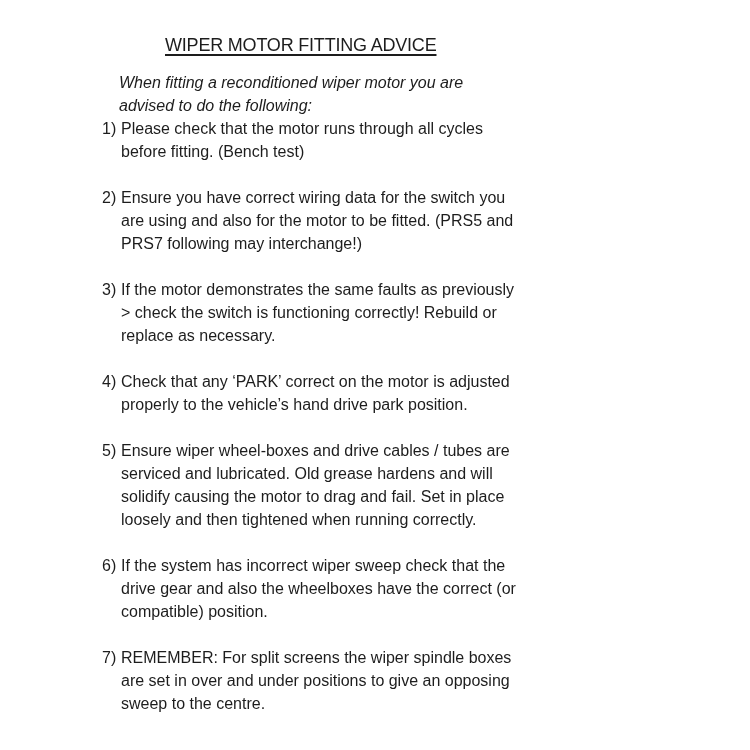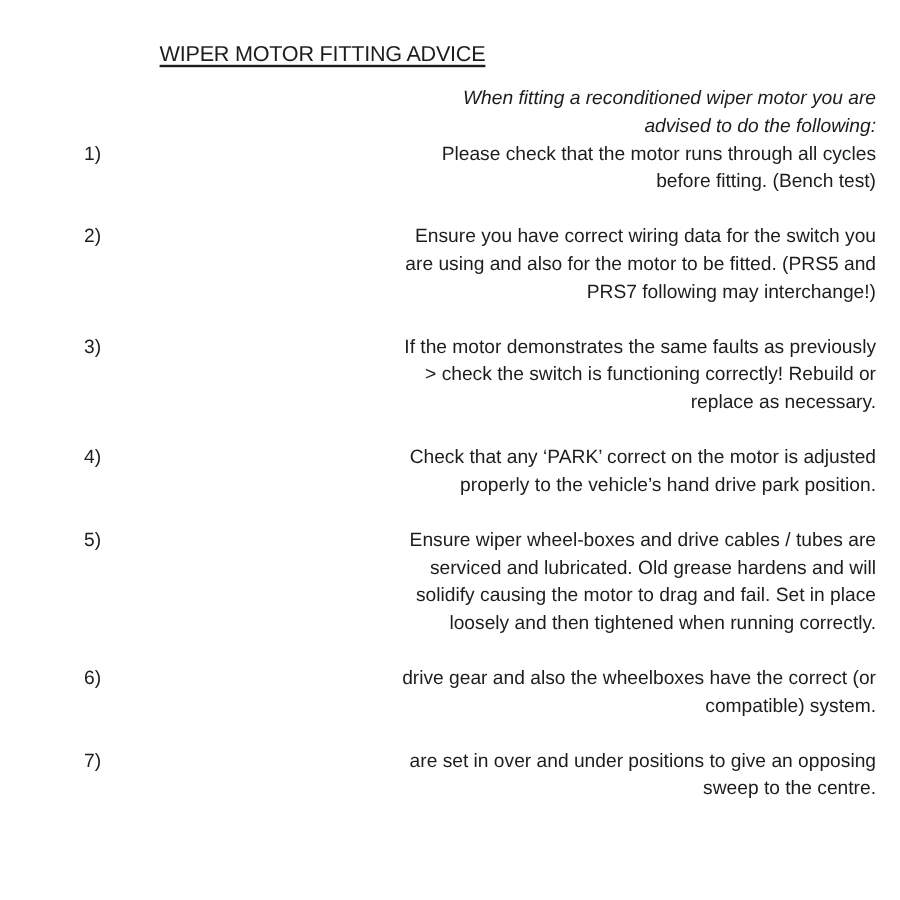--- a/index.html
+++ b/index.html
@@ -2,21 +2,21 @@
 <html><head>
 <meta charset="utf-8">
 <style>
   html, body { margin: 0; padding: 0; background: #ffffff; }
   .page {
     position: relative;
     width: 750px;
     height: 750px;
     box-sizing: border-box;
     background: #ffffff;
-    padding: 33px 20px 0 70px;
+    padding: 33px 20px 0 102px;
     font-family: "Liberation Sans", sans-serif;
     color: #1d1d1d;
     font-size: 16px;
     line-height: 23px;
     overflow: hidden;
     border-radius: 22px;
   }
   .title {
     font-size: 18px;
     font-weight: 400;
@@ -36,21 +36,21 @@
   .item {
     display: flex;
     margin-top: 23px;
   }
   .item.first { margin-top: 0; }
   .num {
     flex: none;
     width: 19px;
   }
   .lines { flex: 1; }
-  .line { white-space: nowrap; text-align: right; }
+  .line { white-space: nowrap; }
 </style>
 </head>
 <body>
 
 <div class="page">
 
   <h1 class="title">WIPER MOTOR FITTING ADVICE</h1>
 
   <div class="intro">
     <div class="line">When fitting a reconditioned wiper motor you are</div>
@@ -97,26 +97,28 @@
       <div class="line">Ensure wiper wheel-boxes and drive cables / tubes are</div>
       <div class="line">serviced and lubricated. Old grease hardens and will</div>
       <div class="line">solidify causing the motor to drag and fail. Set in place</div>
       <div class="line">loosely and then tightened when running correctly.</div>
     </div>
   </div>
 
   <div class="item">
     <span class="num">6)</span>
     <div class="lines">
+      <div class="line">If the system has incorrect wiper sweep check that the</div>
       <div class="line">drive gear and also the wheelboxes have the correct (or</div>
-      <div class="line">compatible) system.</div>
+      <div class="line">compatible) position.</div>
     </div>
   </div>
 
   <div class="item">
     <span class="num">7)</span>
     <div class="lines">
+      <div class="line">REMEMBER: For split screens the wiper spindle boxes</div>
       <div class="line">are set in over and under positions to give an opposing</div>
       <div class="line">sweep to the centre.</div>
     </div>
   </div>
 
 </div>
 
 </body></html>

